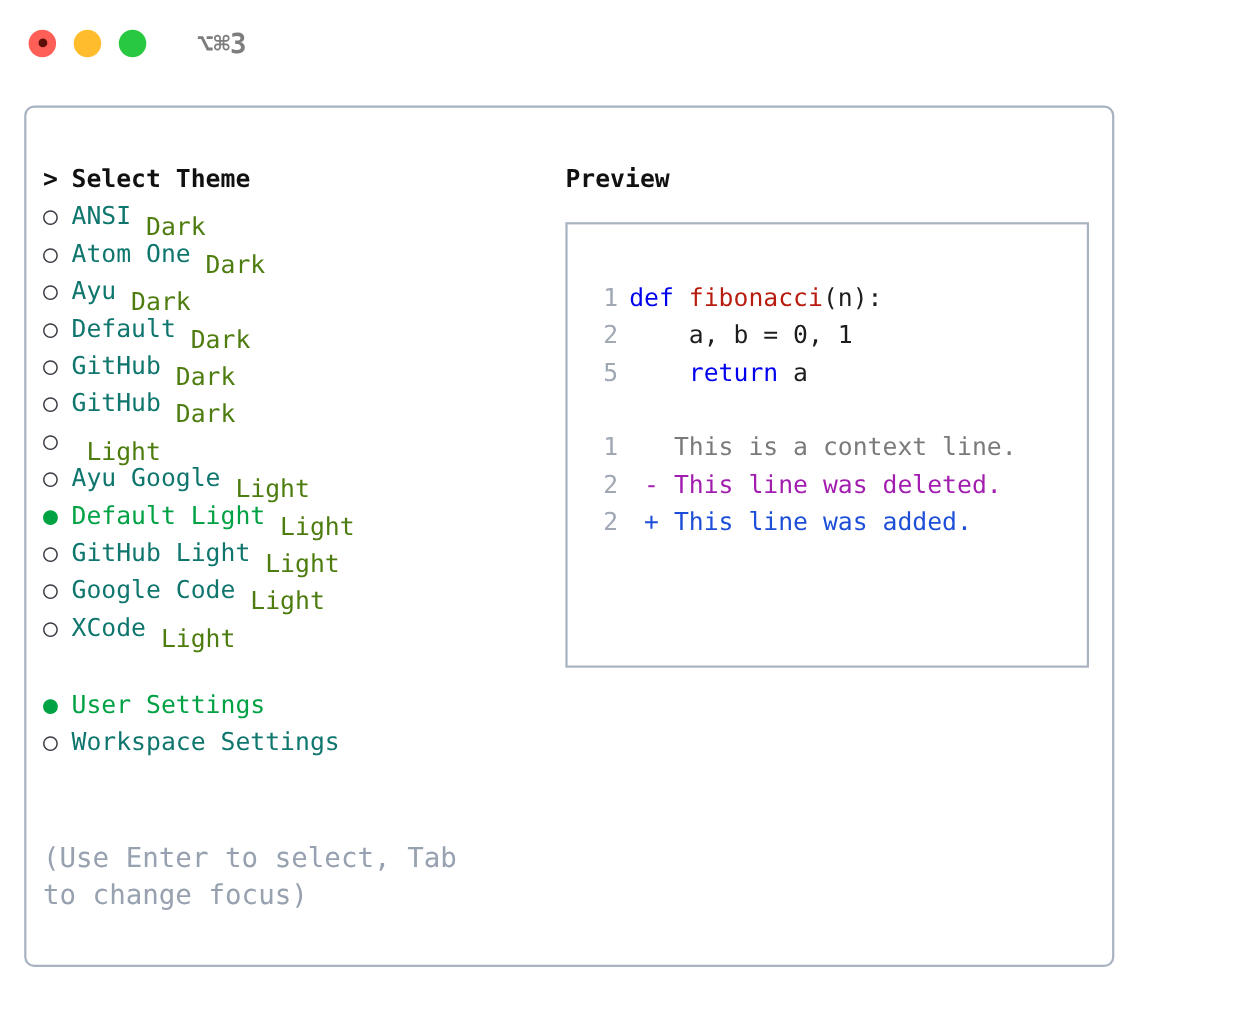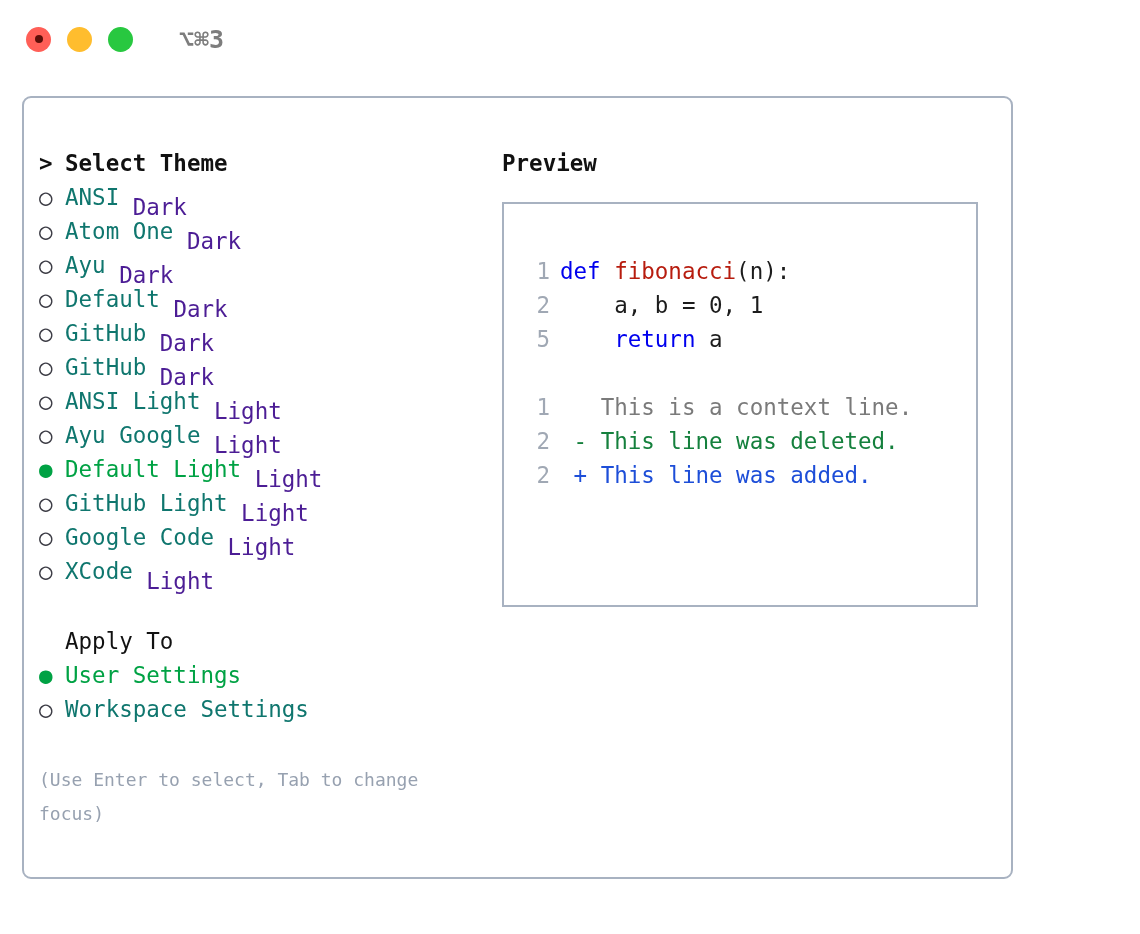--- a/index.html
+++ b/index.html
@@ -116,47 +116,47 @@
   }
   .marker-empty { color: transparent; }
 
   .header-row {
     font-weight: bold;
     color: #111111;
   }
   .header-row .marker { color: #111111; font-weight: bold; }
 
   .item-name   { color: #0f766e; }
-  .item-tag    { color: #4c1d95; margin-top: 20px; }
+  .item-tag    { color: #4d7c0f; margin-top: 20px; }
 
   .row.selected .marker { color: #00a244; }
   .row.selected .item-name { color: #00a244; }
 
   .row.unselected .marker { color: #3b3b44; }
 
   .section-gap { height: 36px; }
 
   .subheader {
     color: #111111;
   }
 
   .hint {
     position: absolute;
     left: 15px;
     top: 665px;
     width: 420px;
-    font-size: 18px;
+    font-size: 25px;
     line-height: 34px;
     color: #97a1b0;
   }
 
   
   .right-col {
     position: absolute;
-    left: 478px;
+    left: 490px;
     top: 48px;
     width: 490px;
   }
   .preview-title {
     font-size: 22.5px;
     font-weight: bold;
     color: #111111;
     line-height: 34px;
     margin-bottom: 22px;
   }
@@ -182,21 +182,21 @@
     text-align: right;
     margin-right: 10px;
   }
   .tok-kw    { color: #0000ee; }
   .tok-fn    { color: #b71c0e; }
   .tok-plain { color: #1c1c1c; }
 
   .blank-line { height: 34px; }
 
   .diff-ctx { color: #7a7a7a; }
-  .diff-del { color: #15803d; text-align: right; }
+  .diff-del { color: #a21caf; text-align: right; }
   .diff-add { color: #1d4ed8; }
 </style>
 </head>
 <body>
 
 <div class="window">
 
   <div class="titlebar">
     <div class="dots">
       <span class="dot dot-close"></span>
@@ -215,33 +215,30 @@
           <span class="marker">&gt;</span><span>Select Theme</span>
         </div>
 
         <div id="theme-list">
             <div class="row unselected"><span class="marker">○</span><span class="item-name">ANSI</span><span> </span><span class="item-tag">Dark</span></div>
             <div class="row unselected"><span class="marker">○</span><span class="item-name">Atom One</span><span> </span><span class="item-tag">Dark</span></div>
             <div class="row unselected"><span class="marker">○</span><span class="item-name">Ayu</span><span> </span><span class="item-tag">Dark</span></div>
             <div class="row unselected"><span class="marker">○</span><span class="item-name">Default</span><span> </span><span class="item-tag">Dark</span></div>
             <div class="row unselected"><span class="marker">○</span><span class="item-name">GitHub</span><span> </span><span class="item-tag">Dark</span></div>
             <div class="row unselected"><span class="marker">○</span><span class="item-name">GitHub</span><span> </span><span class="item-tag">Dark</span></div>
-            <div class="row unselected"><span class="marker">○</span><span class="item-name">ANSI Light</span><span> </span><span class="item-tag">Light</span></div>
+            <div class="row unselected"><span class="marker">○</span><span> </span><span class="item-tag">Light</span></div>
             <div class="row unselected"><span class="marker">○</span><span class="item-name">Ayu Google</span><span> </span><span class="item-tag">Light</span></div>
             <div class="row selected"><span class="marker">●</span><span class="item-name">Default Light</span><span> </span><span class="item-tag">Light</span></div>
             <div class="row unselected"><span class="marker">○</span><span class="item-name">GitHub Light</span><span> </span><span class="item-tag">Light</span></div>
             <div class="row unselected"><span class="marker">○</span><span class="item-name">Google Code</span><span> </span><span class="item-tag">Light</span></div>
             <div class="row unselected"><span class="marker">○</span><span class="item-name">XCode</span><span> </span><span class="item-tag">Light</span></div>
           </div>
 
         <div class="section-gap"></div>
 
-        <div class="row">
-          <span class="marker marker-empty">&nbsp;</span><span class="subheader">Apply To</span>
-        </div>
 
         <div id="apply-list">
             <div class="row selected"><span class="marker">●</span><span class="item-name">User Settings</span></div>
             <div class="row unselected"><span class="marker">○</span><span class="item-name">Workspace Settings</span></div>
           </div>
       </div>
 
       <div class="hint">(Use Enter to select, Tab to change focus)</div>
 
       <div class="right-col">

